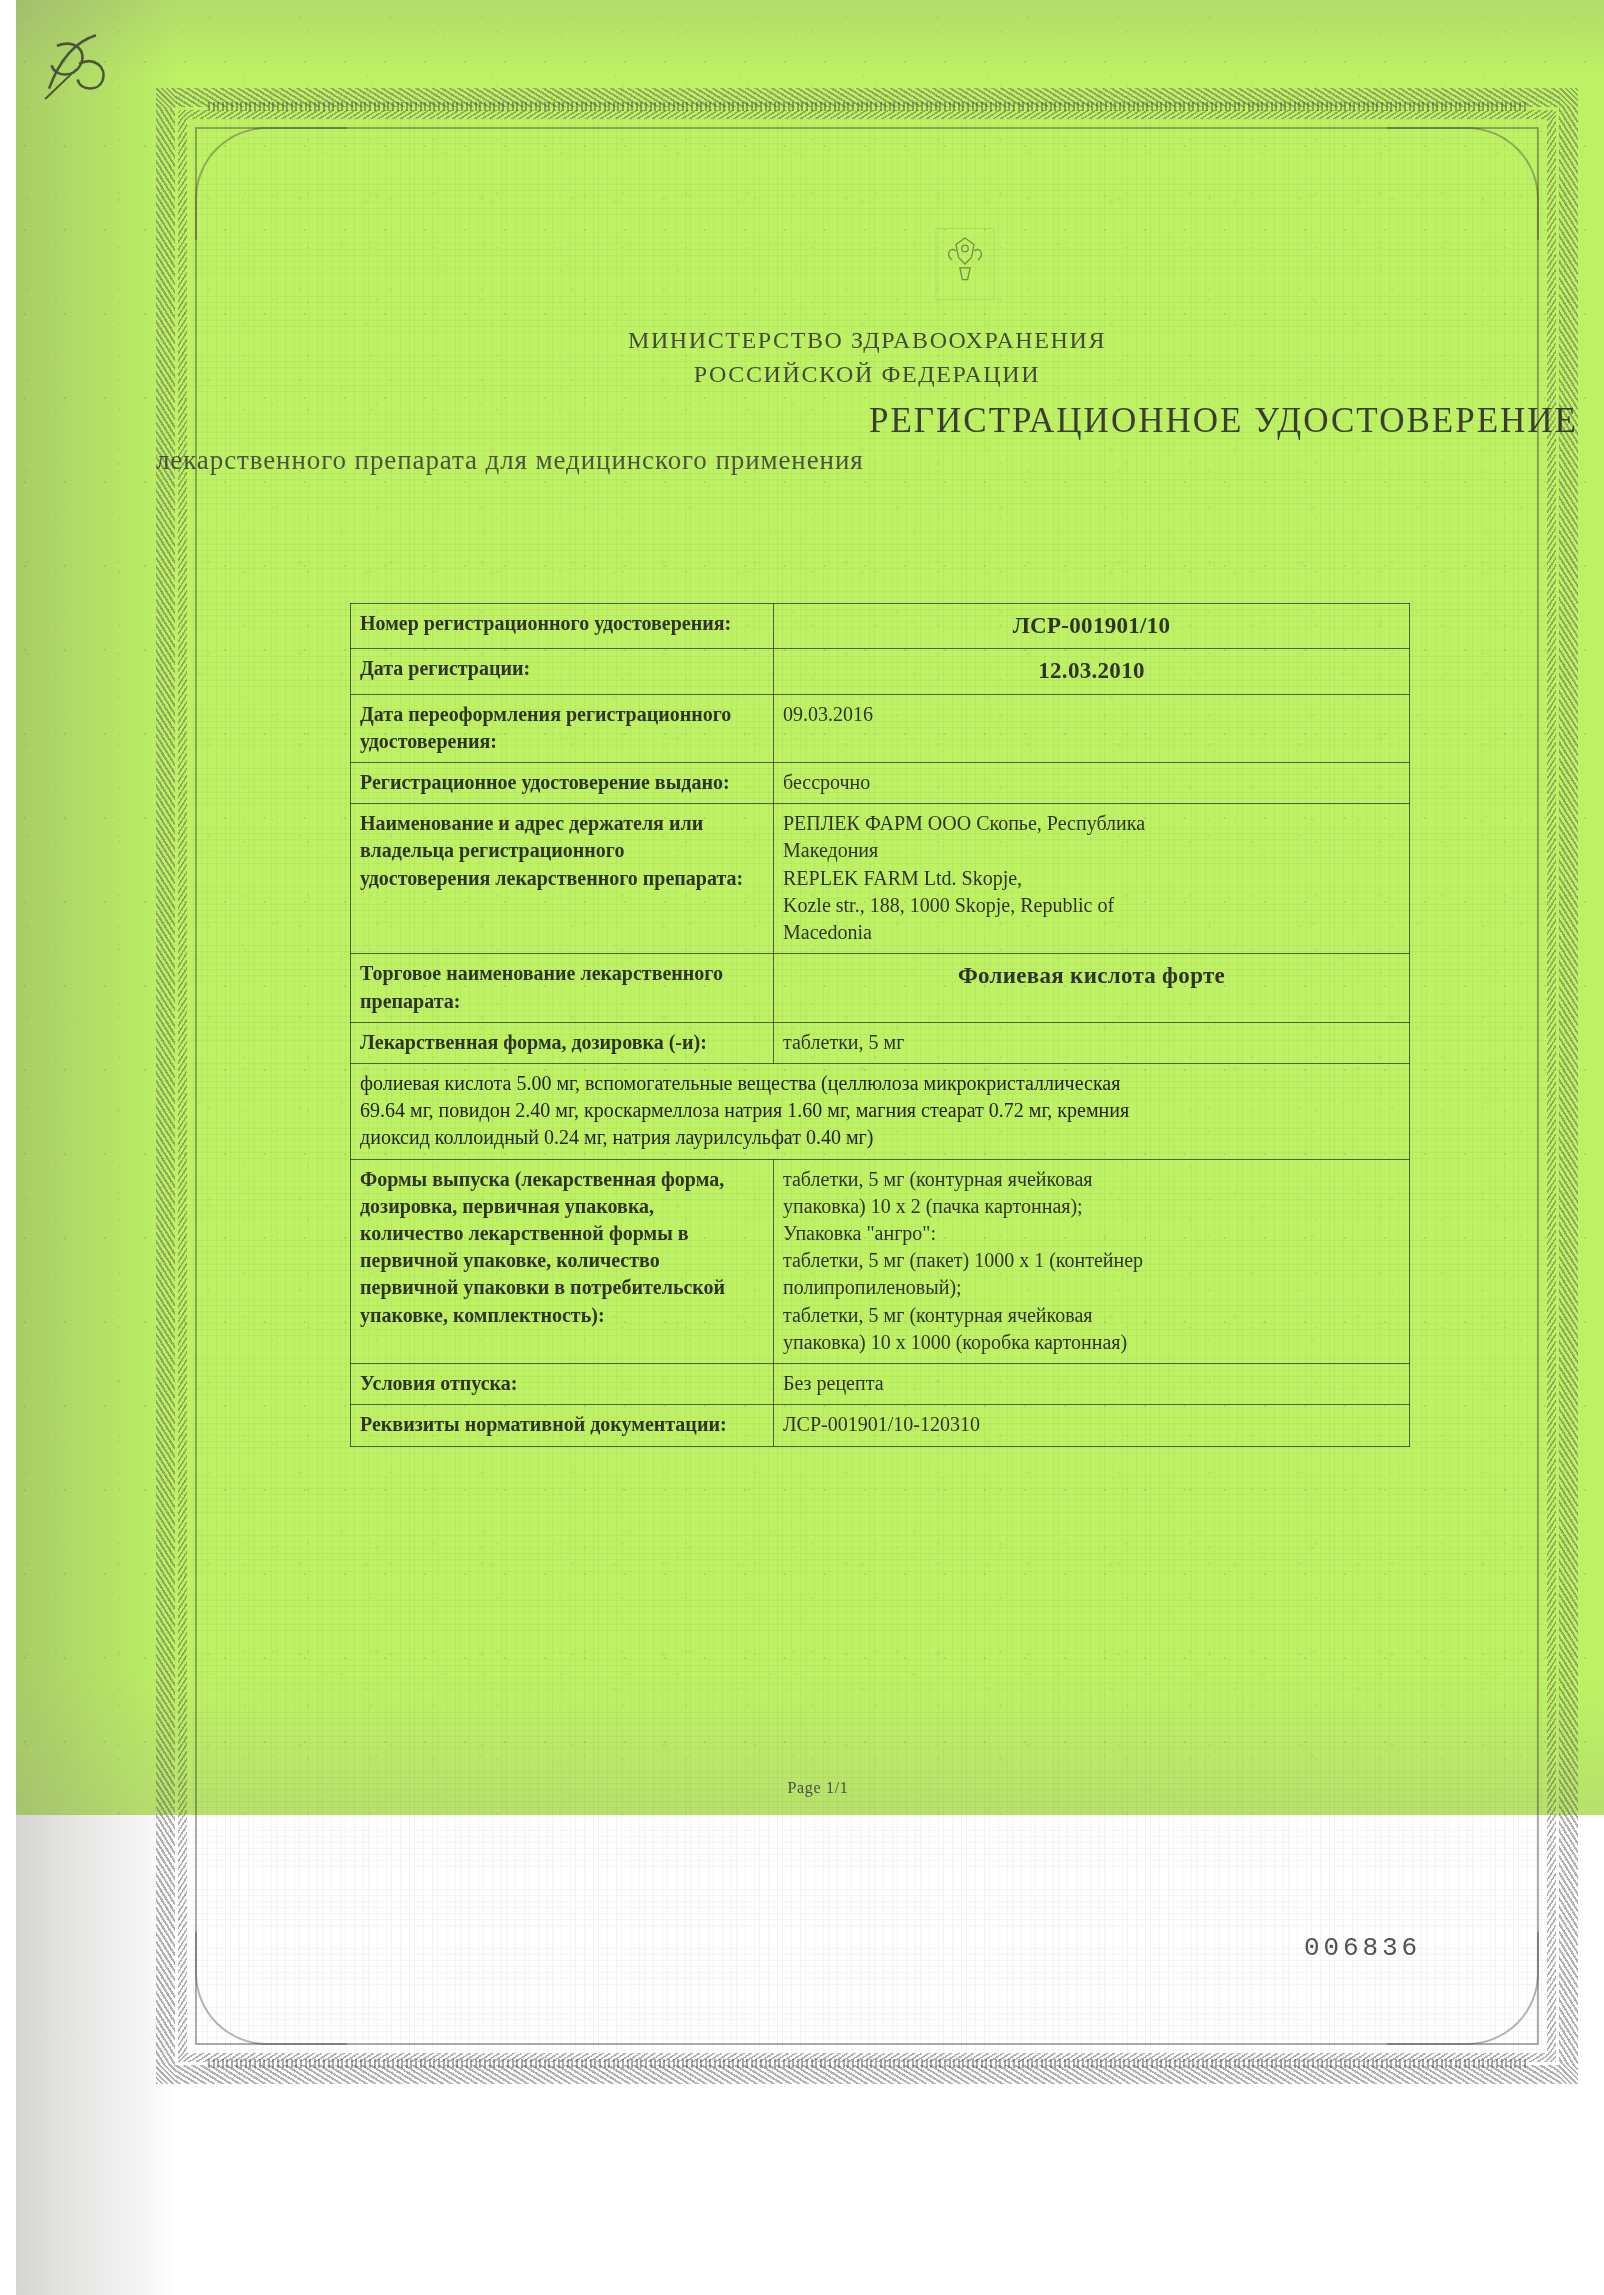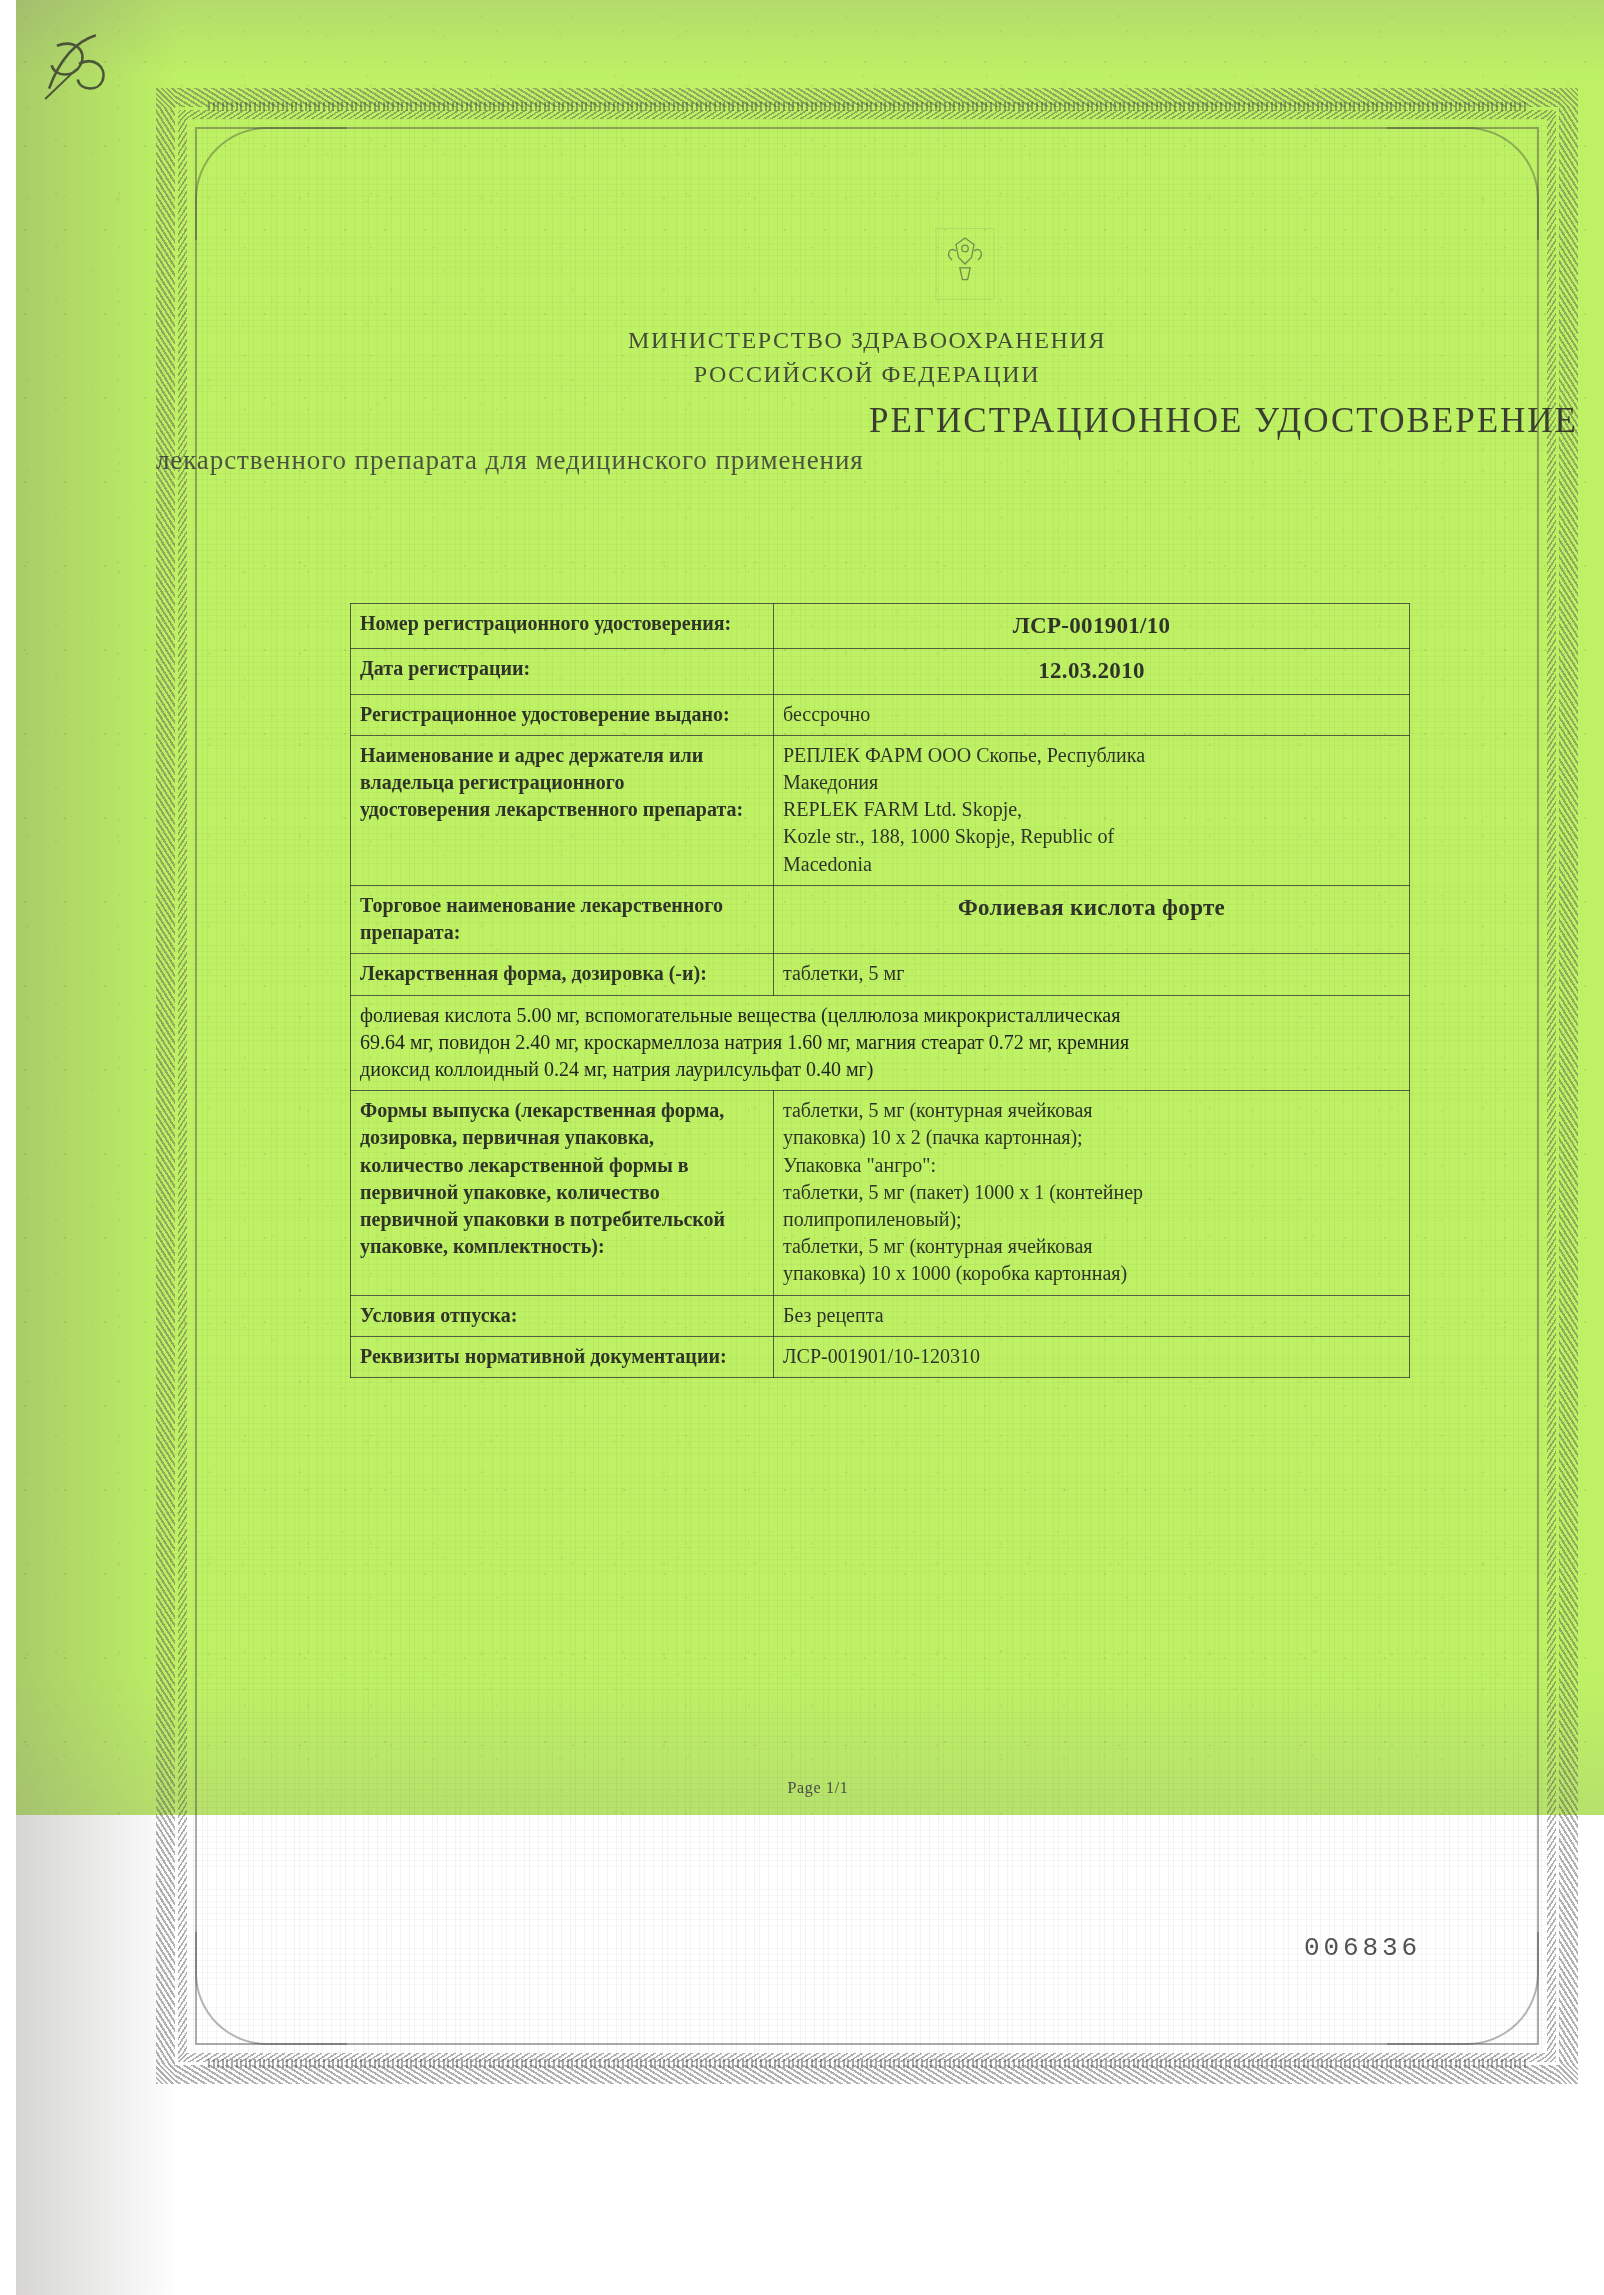--- a/index.html
+++ b/index.html
@@ -315,20 +315,27 @@
       <tbody>
         <tr>
           <td class="label">Номер регистрационного удостоверения:</td>
           <td class="value center-bold">ЛСР-001901/10</td>
         </tr>
         <tr>
           <td class="label">Дата регистрации:</td>
           <td class="value center-bold">12.03.2010</td>
         </tr>
         <tr>
+          <td class="label">
+            <span class="value-line">Дата переоформления регистрационного</span>
+            <span class="value-line">удостоверения:</span>
+          </td>
+          <td class="value">09.03.2016</td>
+        </tr>
+        <tr>
           <td class="label">Регистрационное удостоверение выдано:</td>
           <td class="value">бессрочно</td>
         </tr>
         <tr>
           <td class="label">
             <span class="value-line">Наименование и адрес держателя или</span>
             <span class="value-line">владельца регистрационного</span>
             <span class="value-line">удостоверения лекарственного препарата:</span>
           </td>
           <td class="value">

